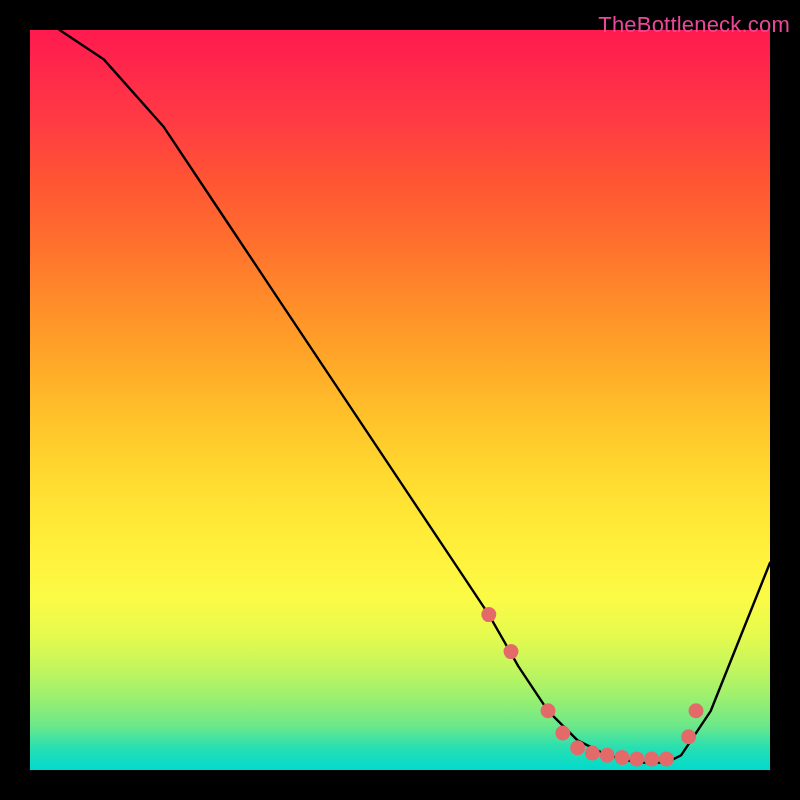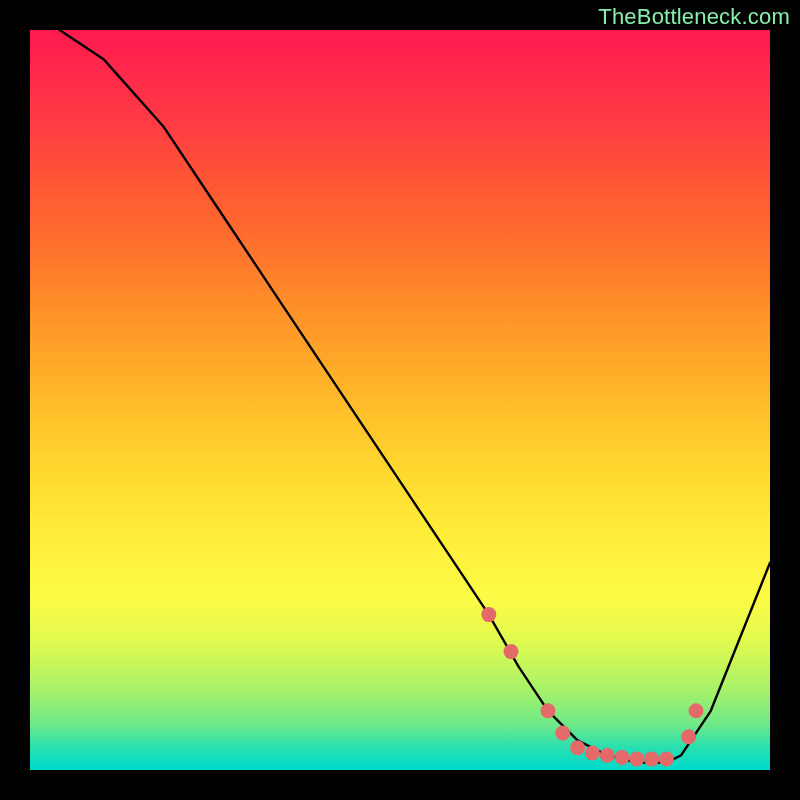--- a/index.html
+++ b/index.html
@@ -7,23 +7,23 @@
     padding: 0;
     width: 800px;
     height: 800px;
     background: #000;
     font-family: Arial, Helvetica, sans-serif;
     position: relative;
     overflow: hidden;
   }
   .watermark {
     position: absolute;
-    top: 4px;
+    top: 12px;
     right: 10px;
-    color: #86efac;
+    color: #ec4899;
     font-size: 22px;
     font-weight: 500;
     z-index: 20;
     letter-spacing: 0.2px;
   }
   .plot {
     position: absolute;
     left: 30px;
     top: 30px;
     width: 740px;

